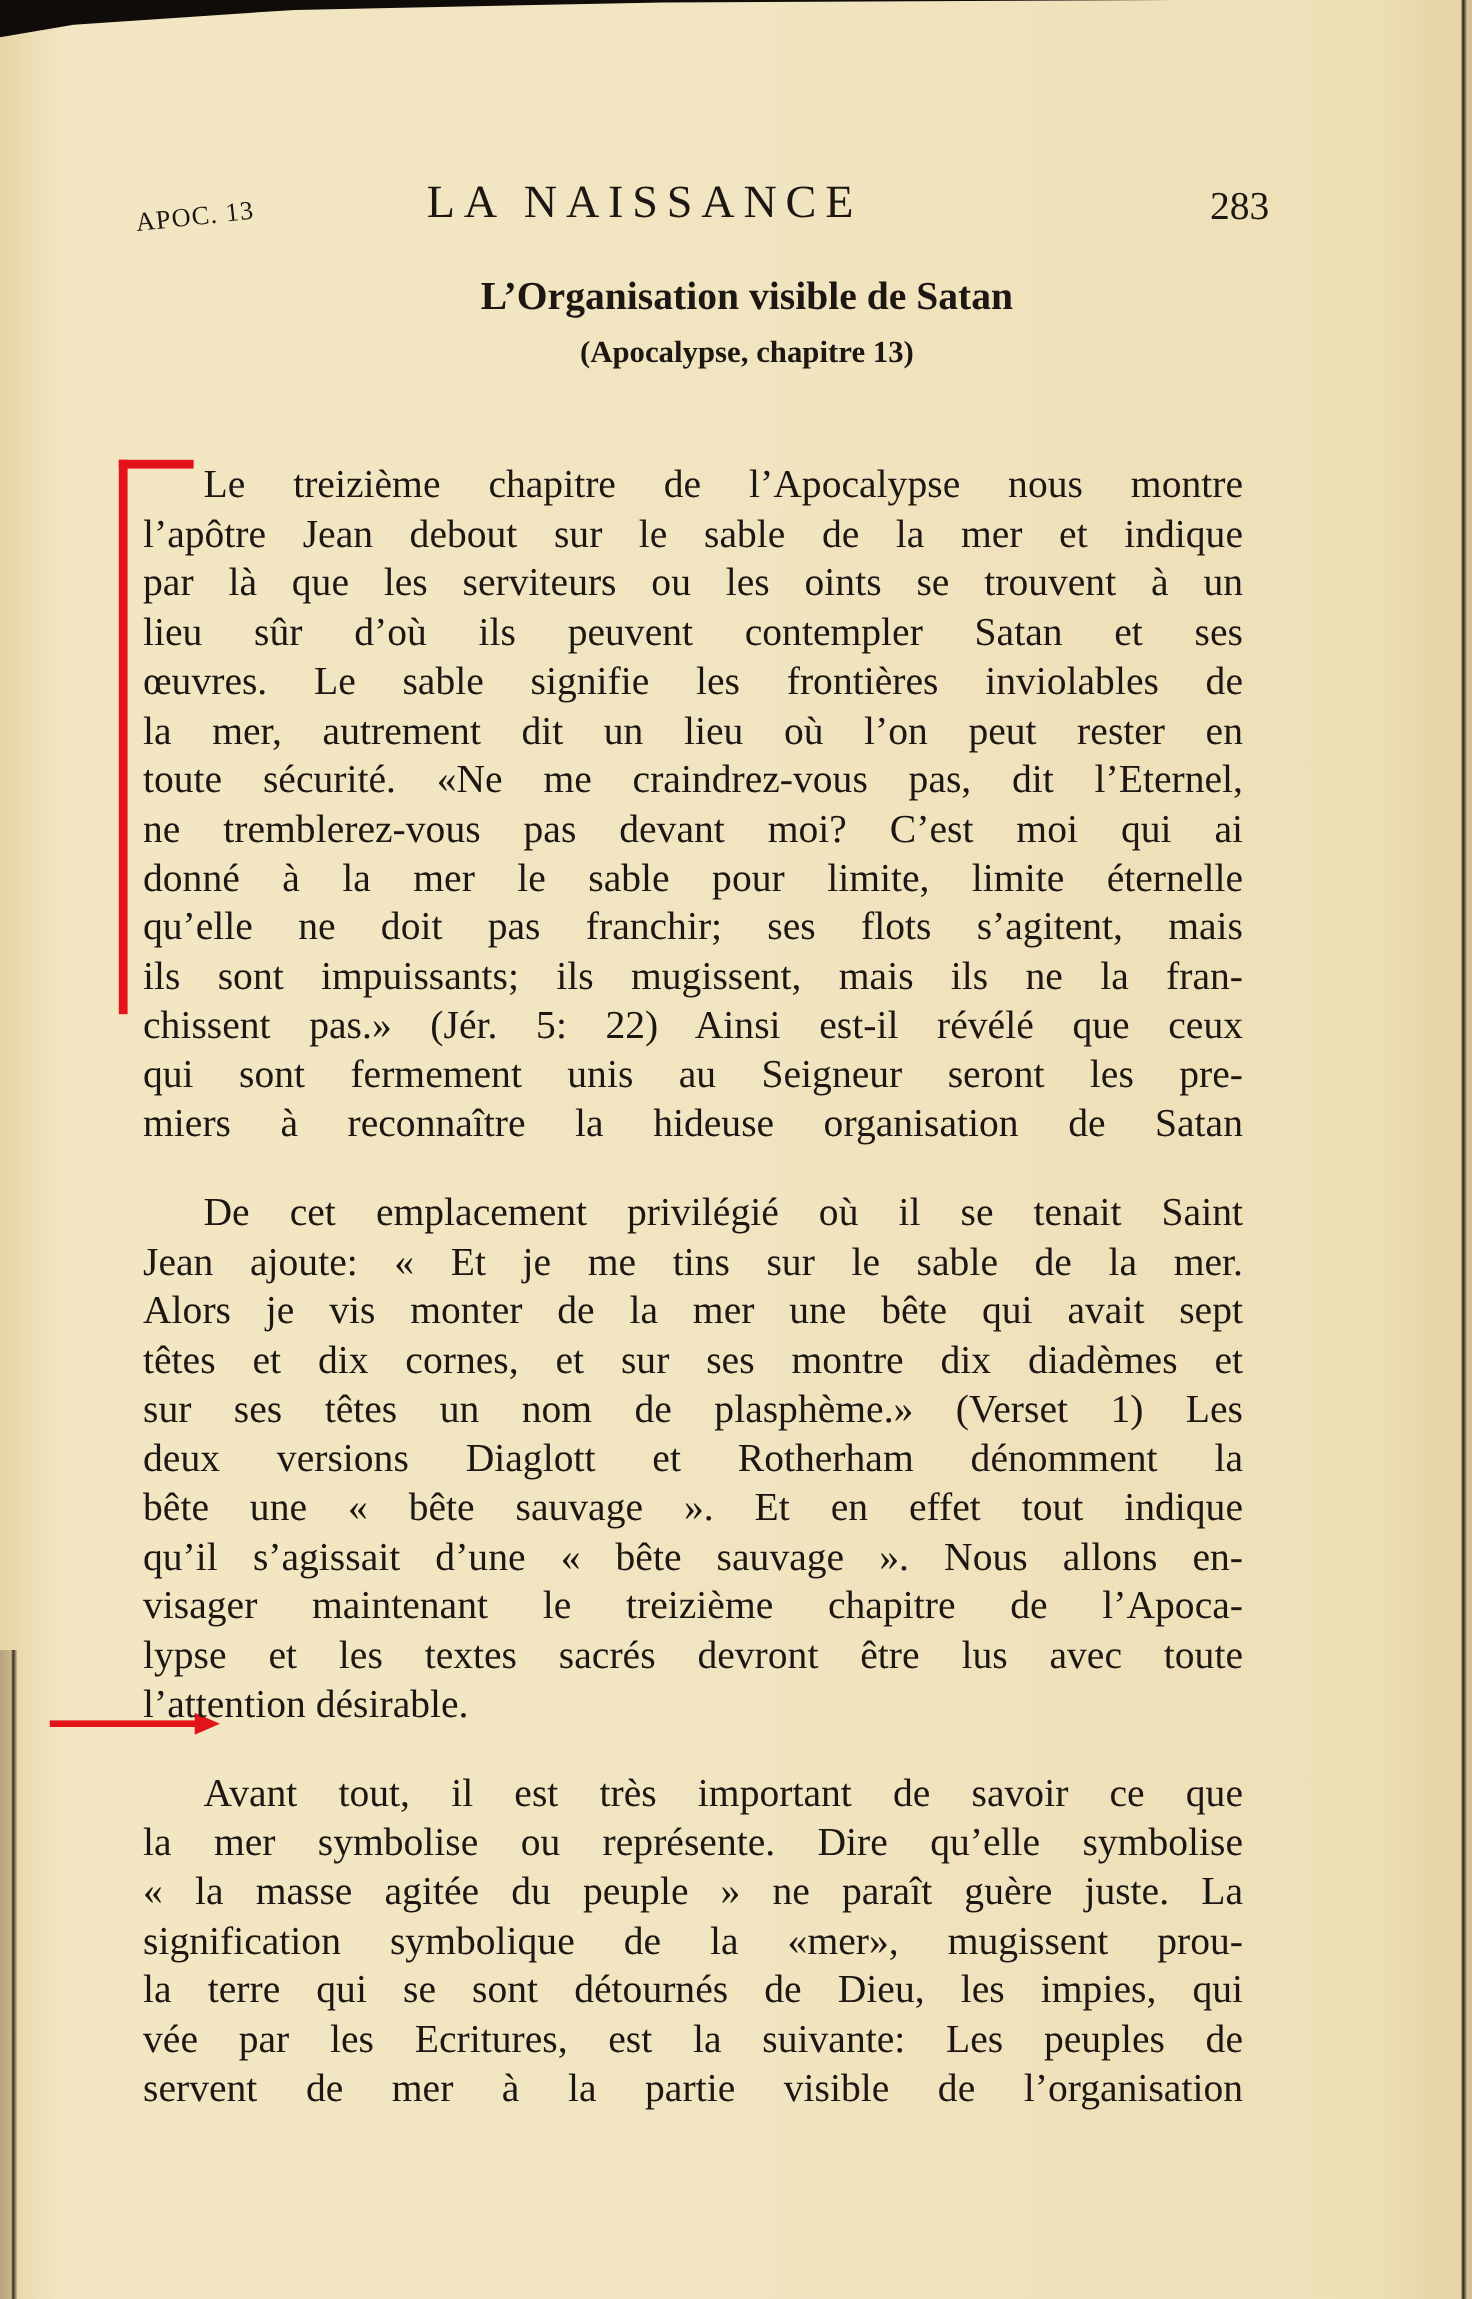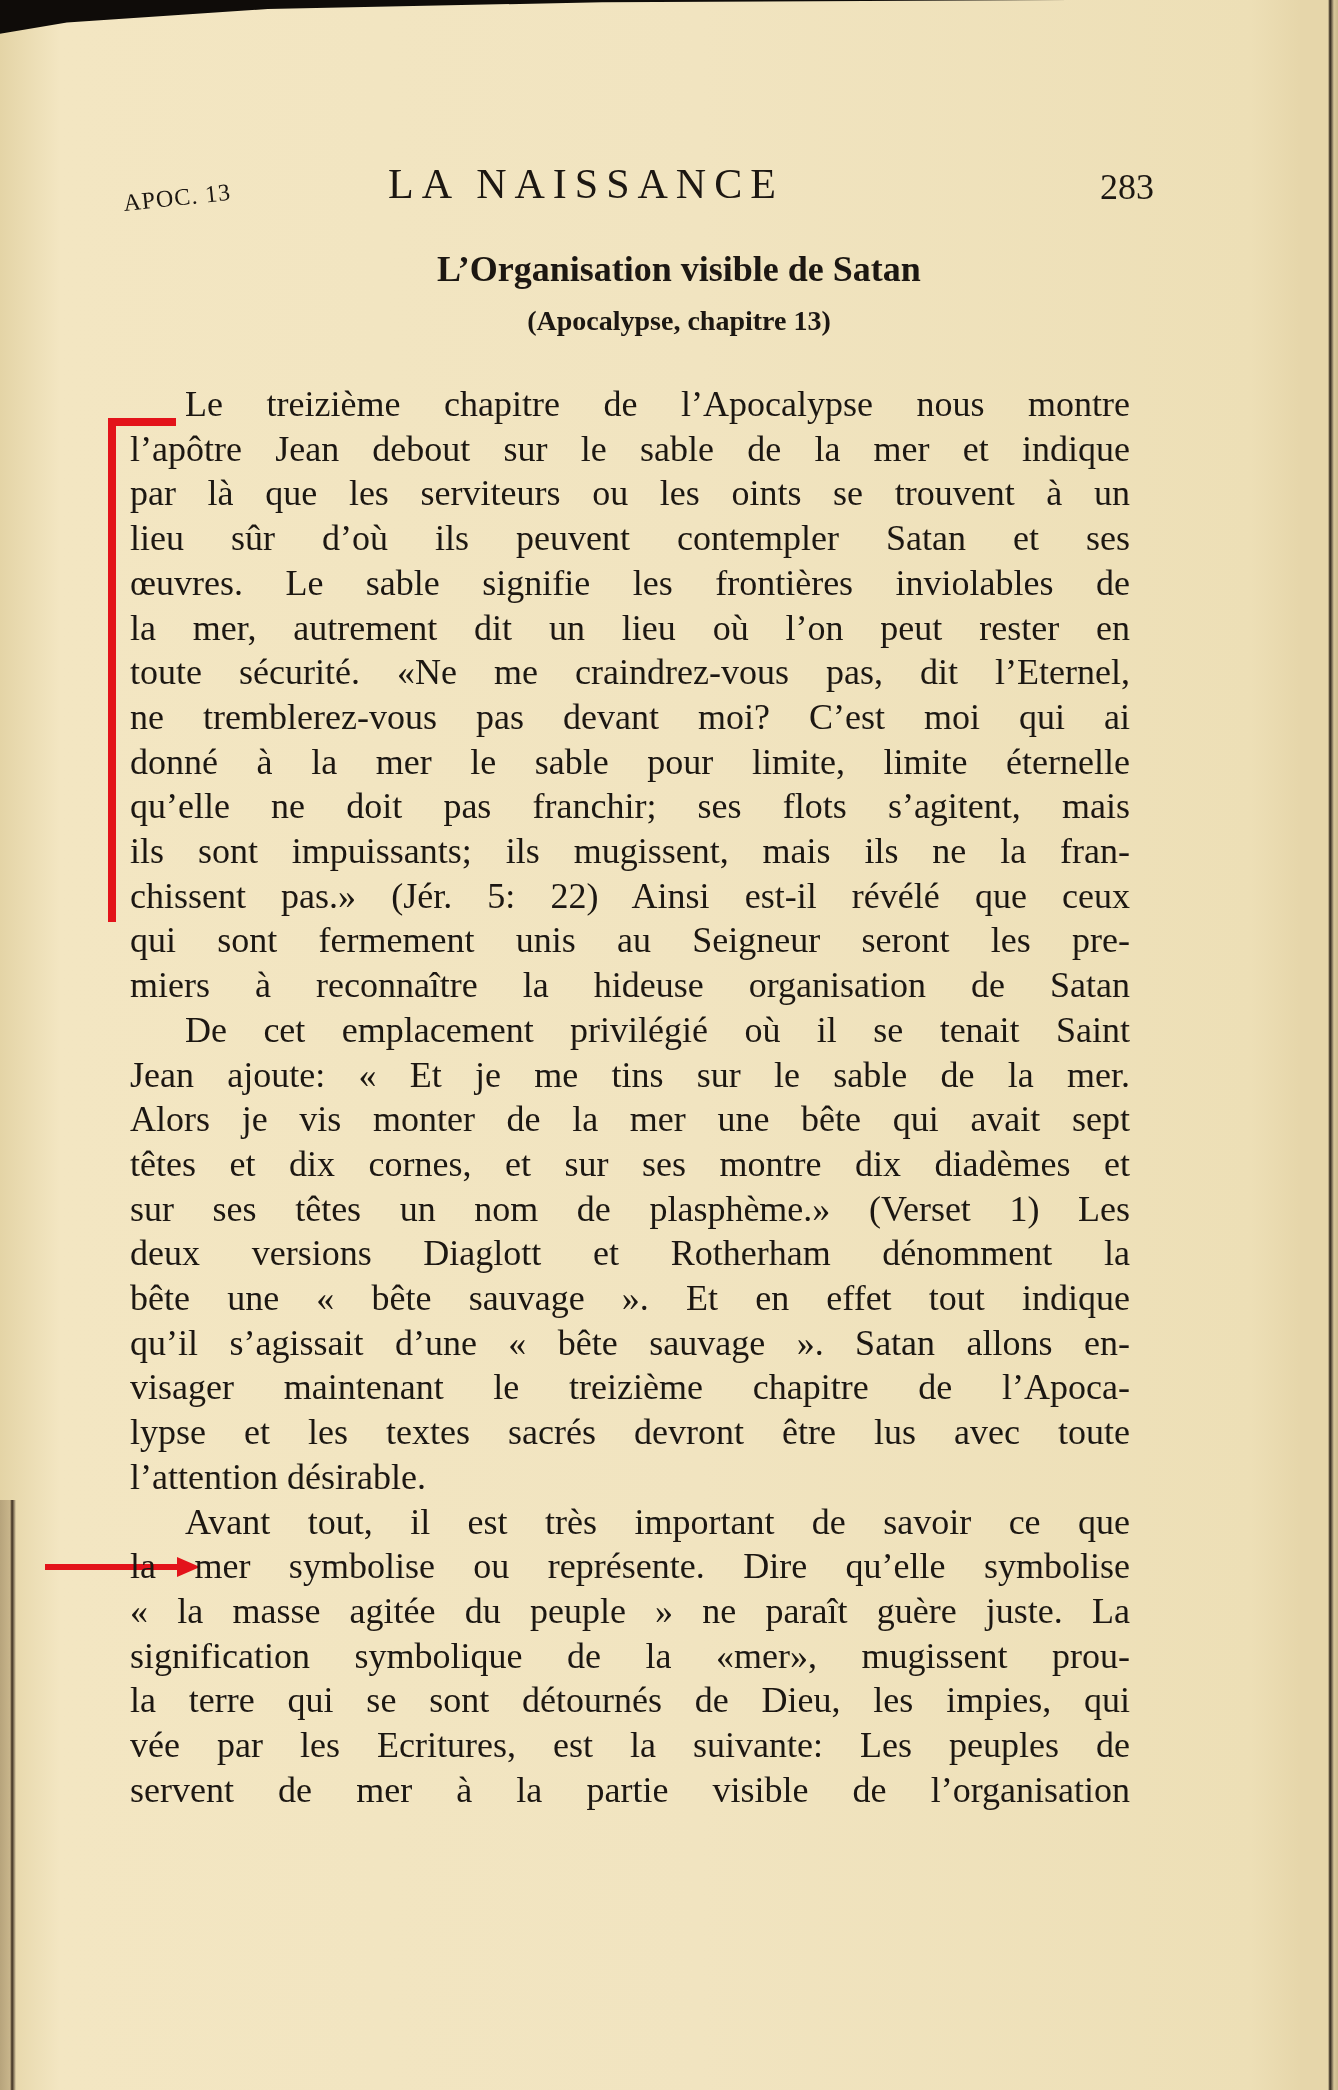--- a/index.html
+++ b/index.html
@@ -53,21 +53,21 @@
     .body-text {
       position: absolute; left: 130px; top: 382px; width: 1000px;
       font-size: 36px; line-height: 44.7px;
       text-align: justify;
     }
     .line {
       display: block; white-space: nowrap;
       text-align-last: justify; text-align: justify;
     }
     .line.last { text-align-last: left; }
-    .line.indent { padding-left: 55px; }
+    .line.indent { padding-left: 55px; margin-top: 36px; }
     .bracket {
       position: absolute; left: 108px; top: 418px; width: 68px; height: 504px;
       border-left: 8px solid #e3131a; border-top: 8px solid #e3131a;
       box-sizing: border-box; border-right: none; border-bottom: none;
     }
     .arrow {
       position: absolute; left: 45px; top: 1557px; width: 155px; height: 20px;
     }
   </style>
 </head>
@@ -108,21 +108,21 @@
     <span class="line">chissent pas.» (Jér. 5: 22) Ainsi est-il révélé que ceux</span>
     <span class="line">qui sont fermement unis au Seigneur seront les pre-</span>
     <span class="line">miers à reconnaître la hideuse organisation de Satan</span>
     <span class="line indent">De cet emplacement privilégié où il se tenait Saint</span>
     <span class="line">Jean ajoute: « Et je me tins sur le sable de la mer.</span>
     <span class="line">Alors je vis monter de la mer une bête qui avait sept</span>
     <span class="line">têtes et dix cornes, et sur ses montre dix diadèmes et</span>
     <span class="line">sur ses têtes un nom de plasphème.» (Verset 1) Les</span>
     <span class="line">deux versions Diaglott et Rotherham dénomment la</span>
     <span class="line">bête une « bête sauvage ». Et en effet tout indique</span>
-    <span class="line">qu’il s’agissait d’une « bête sauvage ». Satan allons en-</span>
+    <span class="line">qu’il s’agissait d’une « bête sauvage ». Nous allons en-</span>
     <span class="line">visager maintenant le treizième chapitre de l’Apoca-</span>
     <span class="line">lypse et les textes sacrés devront être lus avec toute</span>
     <span class="line last">l’attention désirable.</span>
     <span class="line indent">Avant tout, il est très important de savoir ce que</span>
     <span class="line">la mer symbolise ou représente. Dire qu’elle symbolise</span>
     <span class="line">« la masse agitée du peuple » ne paraît guère juste. La</span>
     <span class="line">signification symbolique de la «mer», mugissent prou-</span>
     <span class="line">la terre qui se sont détournés de Dieu, les impies, qui</span>
     <span class="line">vée par les Ecritures, est la suivante: Les peuples de</span>
     <span class="line">servent de mer à la partie visible de l’organisation</span>

